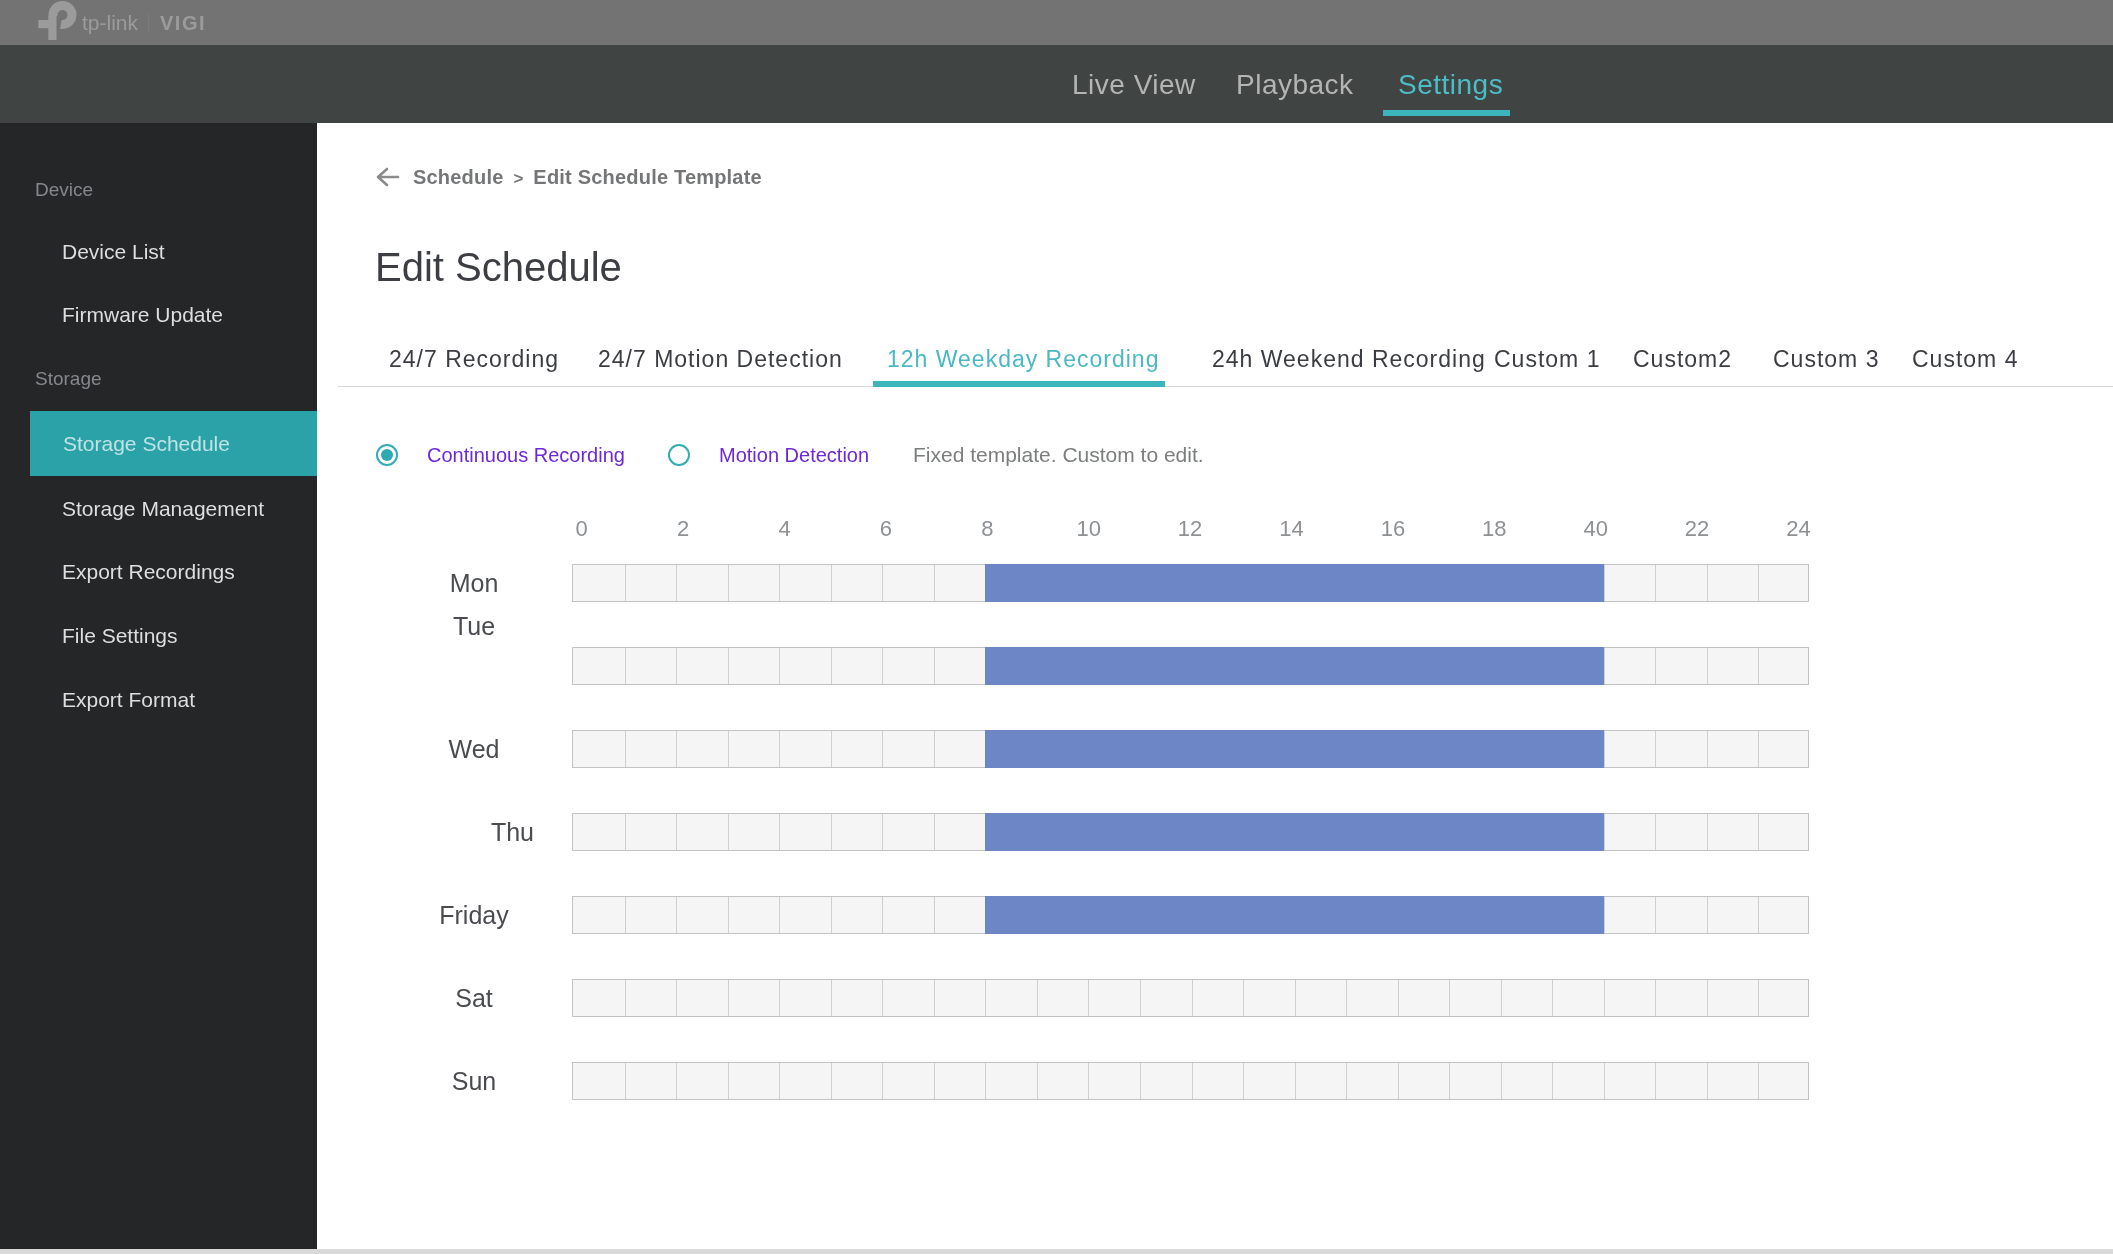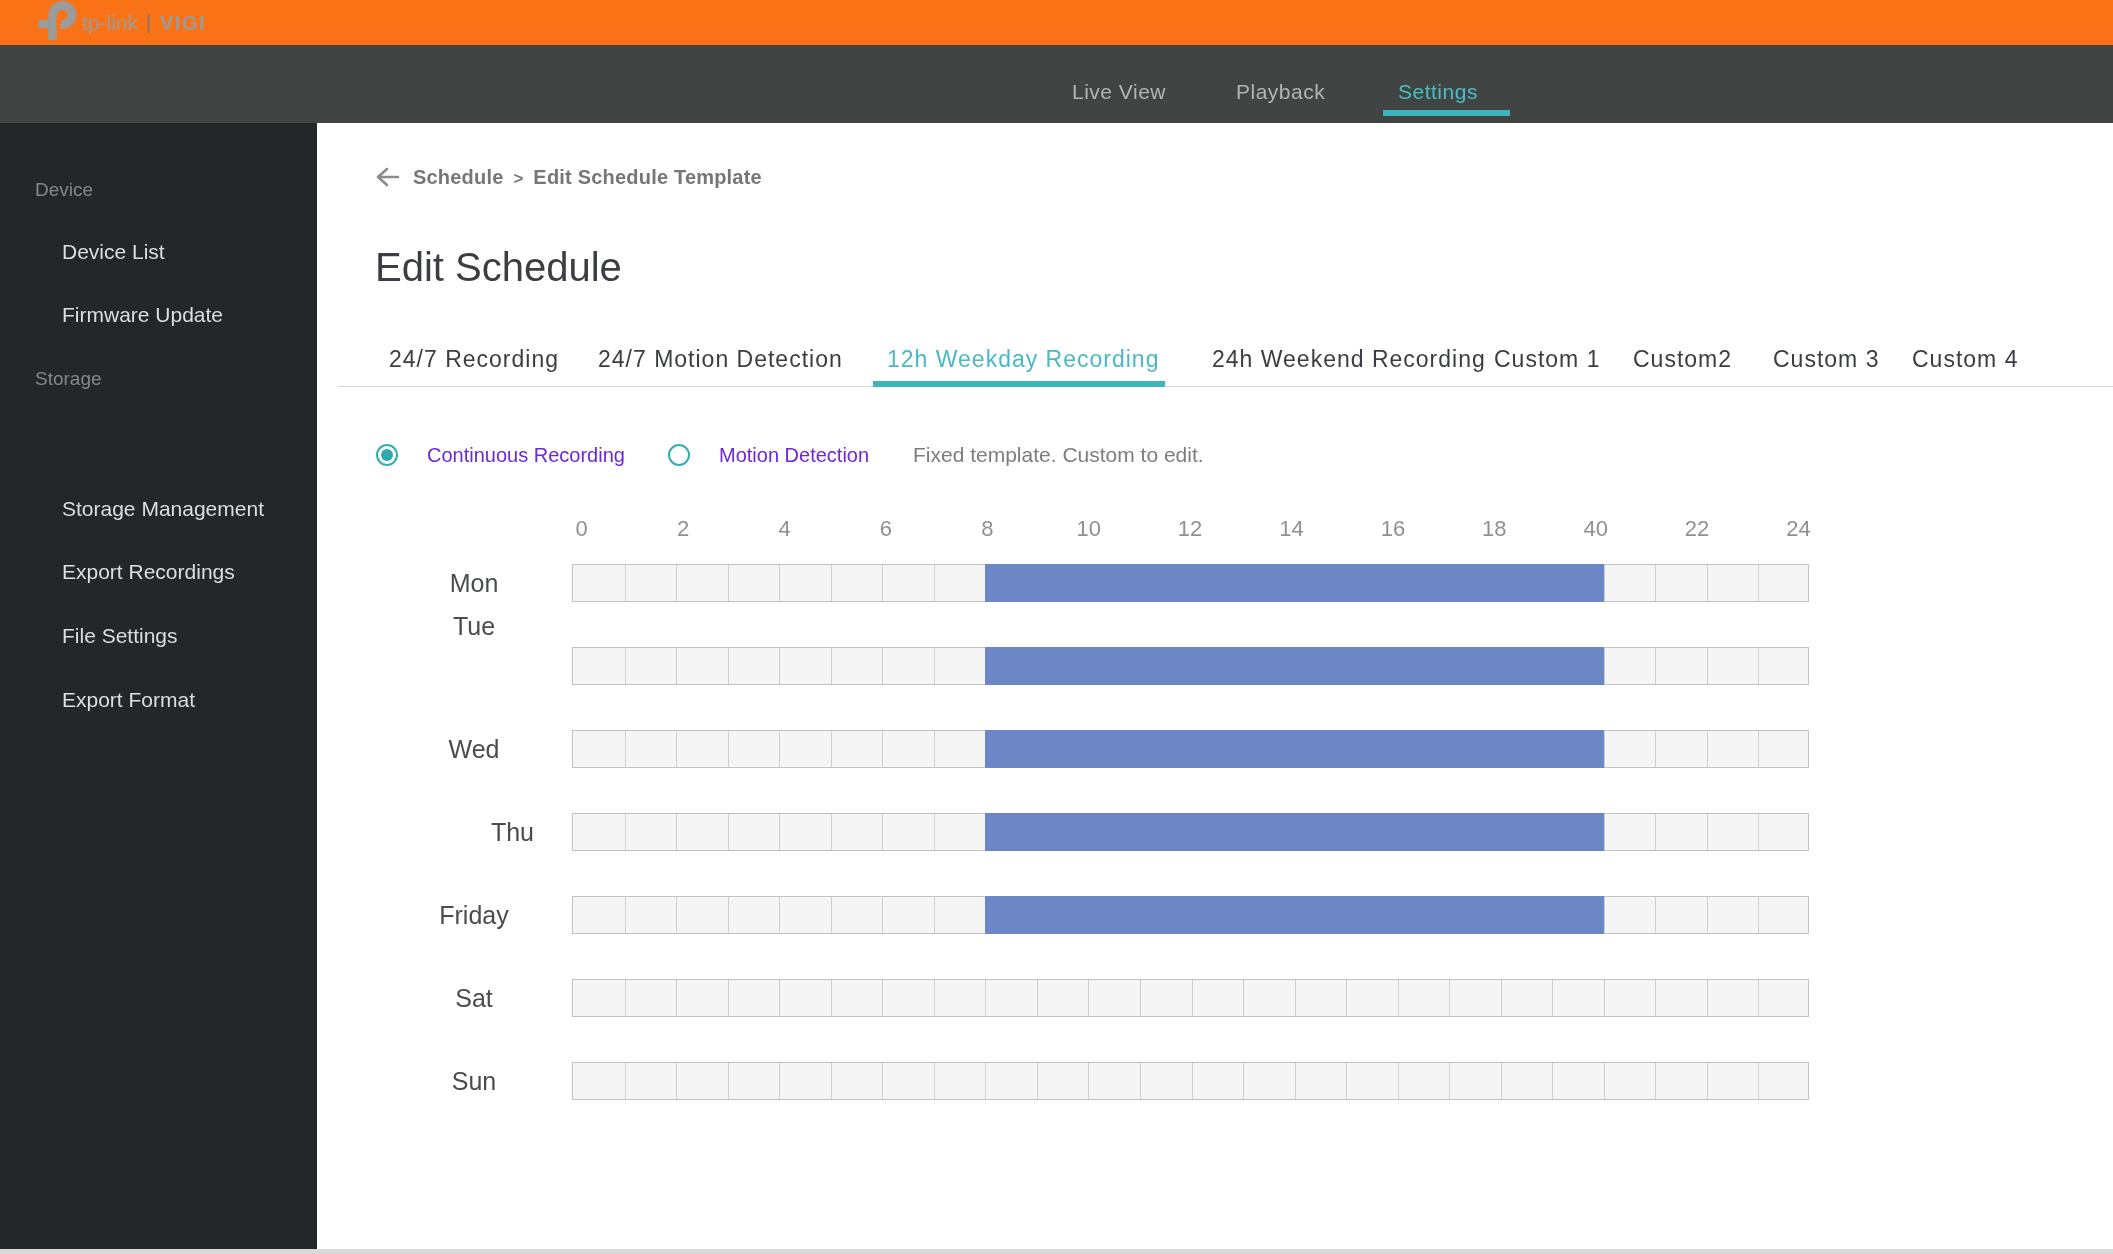--- a/index.html
+++ b/index.html
@@ -1,19 +1,19 @@
 <!DOCTYPE html>
 <html><head>
 <meta charset="utf-8">
 <style>
   * { margin:0; padding:0; box-sizing:border-box; }
   html,body { width:2113px; height:1254px; font-family:"Liberation Sans", sans-serif; background:#fff; overflow:hidden; }
-  #topbar { position:absolute; left:0; top:0; width:2113px; height:45px; background:#f97316; }
+  #topbar { position:absolute; left:0; top:0; width:2113px; height:45px; background:#737373; }
   #navbar { position:absolute; left:0; top:45px; width:2113px; height:78px; background:#404443; }
-  .navitem { position:absolute; top:8px; height:78px; line-height:78px; font-size:21px; letter-spacing:0.5px; color:#b3b5b4; }
+  .navitem { position:absolute; top:1px; height:78px; line-height:78px; font-size:28px; letter-spacing:0.5px; color:#b3b5b4; }
   #nav-settings { color:#4cbdc5; }
   #nav-underline { position:absolute; left:1383px; top:65px; width:127px; height:6px; background:#3cb5bd; }
   #sidebar { position:absolute; left:0; top:123px; width:317px; height:1126px; background:#242628; }
   .sec-label { position:absolute; left:35px; font-size:19px; color:#85888a; }
   .side-item { position:absolute; left:62px; font-size:21px; color:#dcdedf; }
   #active-item { position:absolute; left:30px; top:288px; width:287px; height:65px; background:#2ba2a8; }
   #active-item span { position:absolute; left:33px; top:50%; transform:translateY(-50%); font-size:21px; color:#bfe3e4; }
   #bottomstrip { position:absolute; left:0; top:1249px; width:2113px; height:5px; background:#d9d9d9; }
   
   #crumb { position:absolute; left:413px; top:166px; font-size:20px; letter-spacing:0.2px; color:#757677;font-weight:bold; }
@@ -55,20 +55,23 @@
   <span class="navitem" style="left:1072px;">Live View</span>
   <span class="navitem" style="left:1236px;">Playback</span>
   <span class="navitem" id="nav-settings" style="left:1398px;">Settings</span>
   <div id="nav-underline"></div>
 </div>
 <div id="sidebar">
   <span class="sec-label" style="top:56px;">Device</span>
   <span class="side-item" style="top:117px;">Device List</span>
   <span class="side-item" style="top:180px;">Firmware Update</span>
   <span class="sec-label" style="top:245px;">Storage</span>
+  <div id="active-item">
+      <span>Storage Schedule</span>
+    </div>
   <span class="side-item" style="top:374px;">Storage Management</span>
   <span class="side-item" style="top:437px;">Export Recordings</span>
   <span class="side-item" style="top:501px;">File Settings</span>
   <span class="side-item" style="top:565px;">Export Format</span>
 </div>
 
 <svg id="backarrow" viewBox="0 0 24 24">
     <path d="M2 12 H22 M2 12 L11 4 M2 12 L11 20" stroke="#8b8b8b" stroke-width="2.6" fill="none" stroke-linecap="round"></path>
   </svg>
 <span id="crumb">Schedule<span style="font-size:17px;">&nbsp; &gt; &nbsp;</span>Edit Schedule Template</span>

